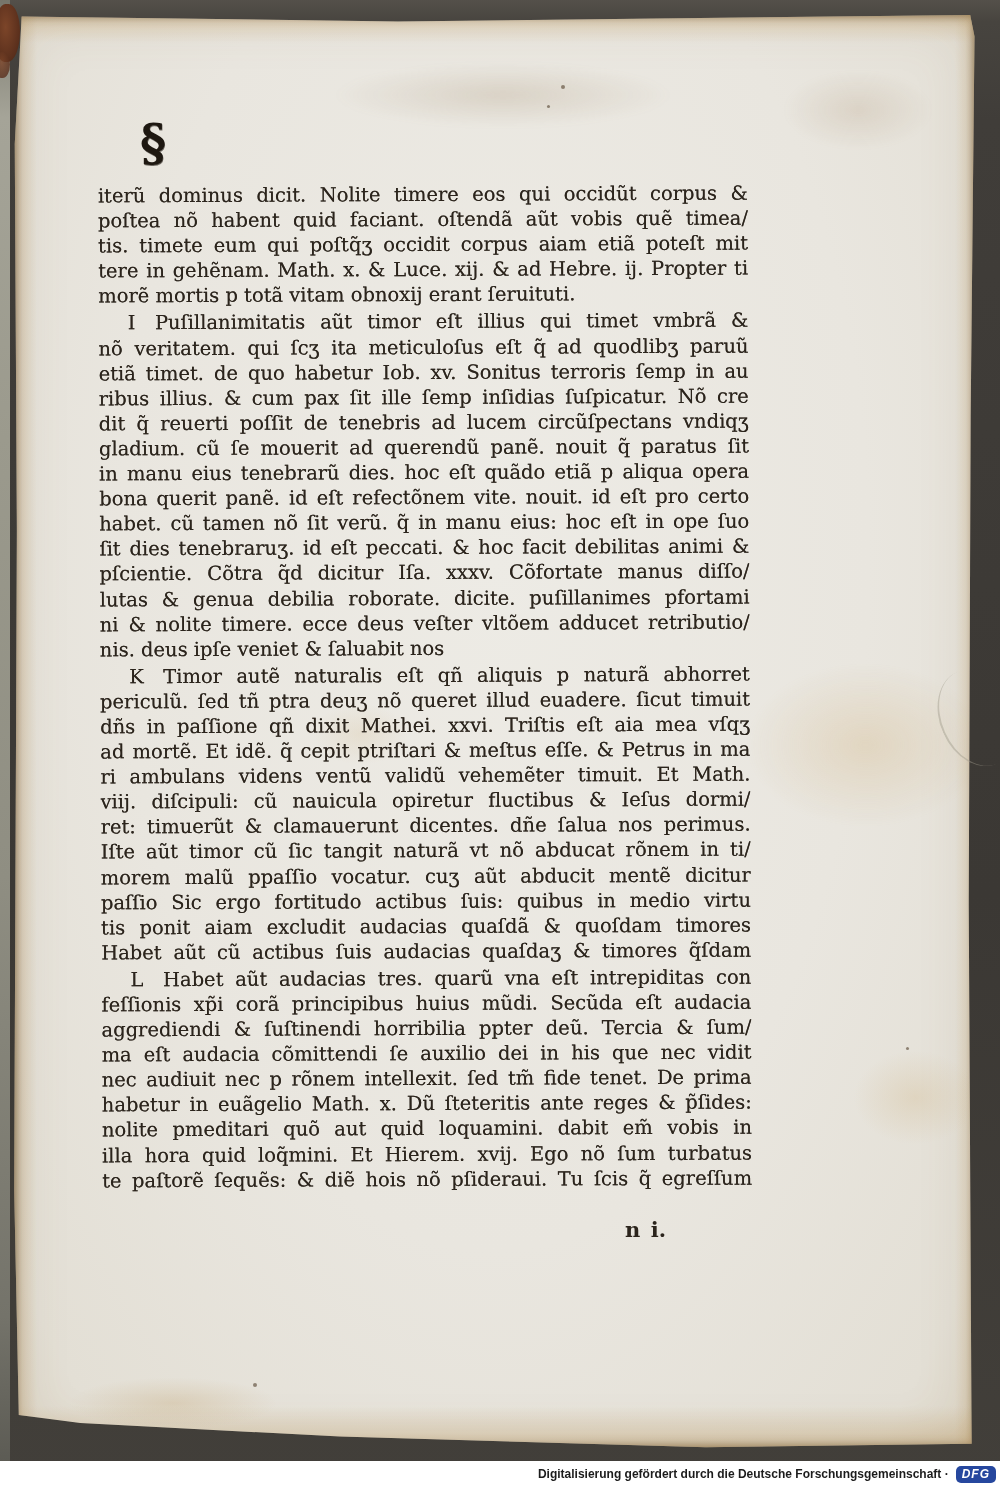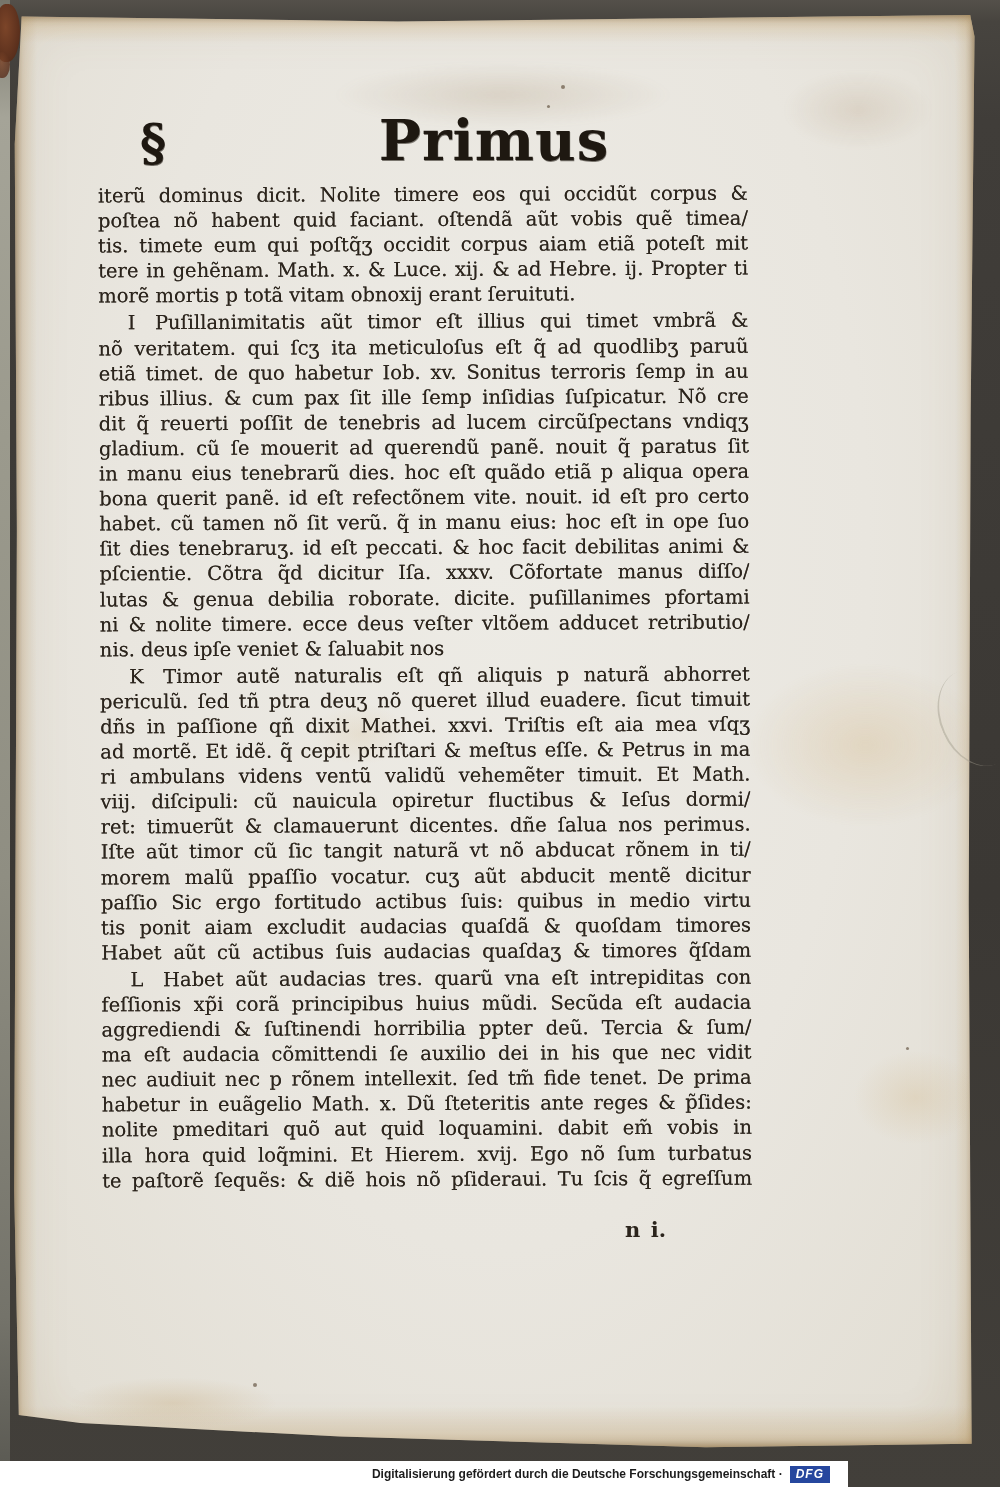--- a/index.html
+++ b/index.html
@@ -58,25 +58,25 @@
 
   .textblock{position:absolute;left:87px;top:167px;width:650px;font-size:19.5px;line-height:25.1px;
     color:#2b241c;text-align:justify;transform:rotate(-0.25deg);
     text-shadow:0 0 .5px rgba(43,36,28,.7);}
   .para{margin:0 0 2px 0;}
   .line{text-align:justify;text-align-last:justify;height:25.1px;overflow:hidden;}
   .para.ends-short .line:last-child{text-align-last:left;}
 
   .signature{position:absolute;left:612px;top:1190px;font-size:21px;font-weight:bold;color:#2b241c;margin-top:12px;}
 
-  .footer-bar{position:absolute;left:0;bottom:0;width:848px;height:26px;background:#ffffff;
-    display:flex;align-items:center;justify-content:flex-end;gap:7px;box-sizing:border-box;padding-right:18px;
+  .footer-bar{position:absolute;left:0;bottom:0;width:1000px;height:26px;background:#ffffff;
+    display:flex;align-items:center;justify-content:flex-end;gap:7px;box-sizing:border-box;padding-right:4px;
     font-family:"Liberation Sans",sans-serif;font-size:12px;font-weight:bold;color:#1c1c1c;}
   .dfg-logo{background:#26479e;color:#ffffff;font-style:italic;font-weight:bold;font-size:12px;
-    padding:2px 6px 3px 6px;letter-spacing:1px;line-height:1;border-radius:0;}
+    padding:2px 6px 3px 6px;letter-spacing:1px;line-height:1;border-radius:5px;}
 </style>
 </head>
 <body>
 
 <div class="scan-strip"></div>
 <div class="binding-fragment"></div>
 <div class="binding-fragment b2"></div>
 
 <div class="page">
   <div class="stain s-top"></div>
@@ -89,21 +89,20 @@
   <div class="stain s-mid"></div>
   <div class="stain s-low"></div>
   <div class="stain s-bl"></div>
   <div class="stain speck sp1"></div>
   <div class="stain speck sp2"></div>
   <div class="stain speck sp3"></div>
   <div class="stain speck sp4"></div>
 
   <div class="header">
     <span class="pilcrow">§</span>
-    <div class="title">Primus</div>
   </div>
 
   <div class="textblock">
     <div class="para ends-short">
         <div class="line">iterũ dominus dicit. Nolite timere eos qui occidũt corpus &amp;</div>
         <div class="line">poſtea nõ habent quid faciant. oſtendã aũt vobis quẽ timea/</div>
         <div class="line">tis. timete eum qui poſtq̃ʒ occidit corpus aiam etiã poteſt mit</div>
         <div class="line">tere in gehẽnam. Math. x. &amp; Luce. xij. &amp; ad Hebre. ij. Propter ti</div>
         <div class="line">morẽ mortis p totã vitam obnoxij erant ſeruituti.</div>
       </div>

